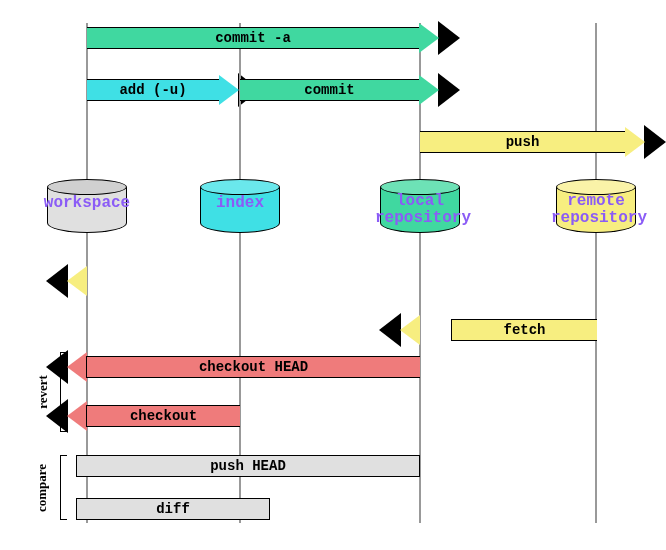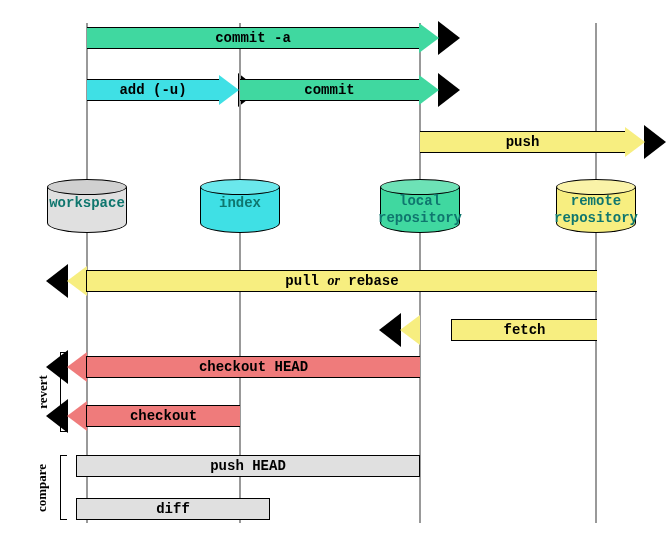--- a/index.html
+++ b/index.html
@@ -51,23 +51,23 @@
     right: 0;
     height: 16px;
     border: 1.5px solid #000;
     border-radius: 50%;
   }
   .cyl .label {
     position: absolute;
     top: 16px;
     left: -5px;
     right: -5px;
-    font-size: 14px;
+    font-size: 16px;
     line-height: 17px;
-    color: #0f766e;
+    color: #8b5cf6;
     text-align: center;
   }
   
   .side-label {
     position: absolute;
     transform: rotate(-90deg);
     transform-origin: center;
     font-size: 13px;
     font-family: "Times New Roman", serif;
     font-weight: bold;
@@ -193,23 +193,20 @@
   </div>
   <div class="cyl" style="left:556px; top:179px;">
     <div class="body" style="background:#f7ee80;"></div>
     <div class="top" style="background:#faf3a8;"></div>
     <div class="label" style="top:14px; white-space:pre-line;">remote
 repository</div>
   </div>
 
   <div class="arrow" style="left:67px; top:266px; width:530px;">
     <div class="head-left" style="left:0; border-right:20px solid #f7ee80;"></div>
-    <div class="shaft" style="left:19px; right:0; background:#f7ee80; border-right:none;">
-      <span>pull </span><span class="italic">or</span><span> rebase</span>
-    </div>
   </div>
 
   <div class="arrow" style="left:400px; top:315px; width:197px;">
     <div class="head-left" style="left:0; border-right:20px solid #f7ee80;"></div>
     <div class="shaft" style="left:19px; right:0; background:#f7ee80; border-right:none;margin-left:32px;">fetch</div>
   </div>
 
   <div class="bracket" style="left:60px; top:352px; width:7px; height:80px;"></div>
   <div class="side-label" style="left:26px; top:384px;">revert</div>
 

